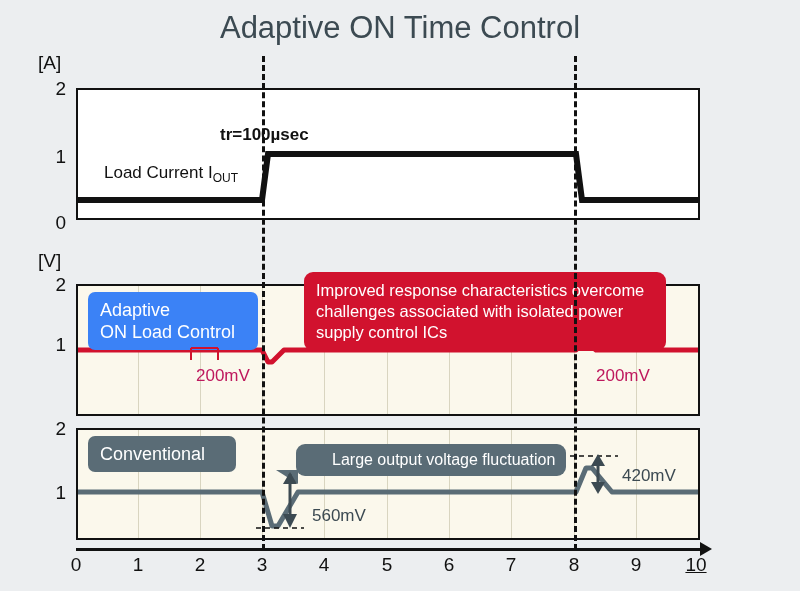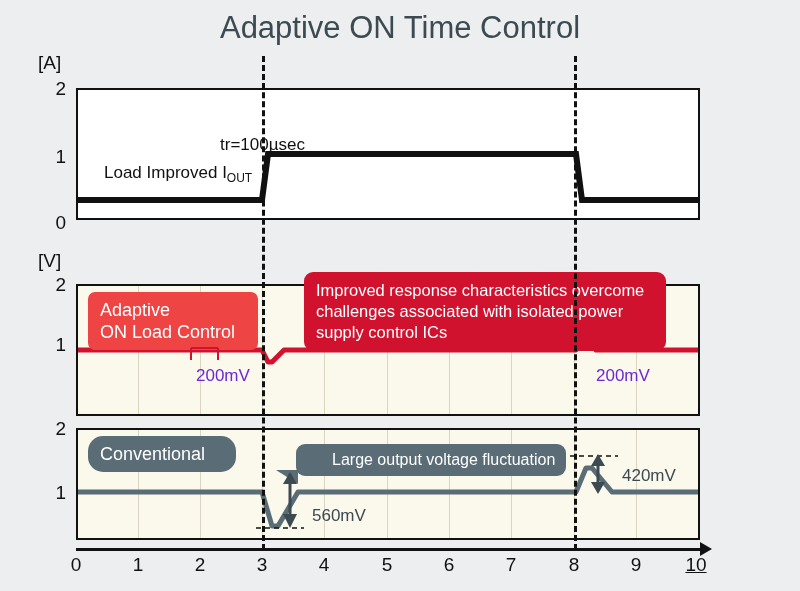--- a/index.html
+++ b/index.html
@@ -100,33 +100,33 @@
   
   .lbl {
     position: absolute;
     font-size: 17px;
     color: #111;
   }
   .sub { font-size: 12px; vertical-align: sub; }
 
   .redbox {
     position: absolute;
-    background: #ef4444;
+    background: #3b82f6;
     color: #fff;
     border-radius: 7px;
     font-size: 18px;
     line-height: 22px;
     padding: 7px 12px;
     box-sizing: border-box;
   }
   .greybox {
     position: absolute;
     background: #5a6c76;
     color: #fff;
-    border-radius: 15px;
+    border-radius: 7px;
     font-size: 18px;
     line-height: 22px;
     padding: 7px 12px;
     box-sizing: border-box;
   }
   .callout-red {
     position: absolute;
     background: #d1122e;
     color: #fff;
     border-radius: 9px;
@@ -147,21 +147,21 @@
     box-sizing: border-box;
     white-space: nowrap;
   }
   .callout-tail {
     position: absolute;
     width: 0; height: 0;
   }
   .annot-red {
     position: absolute;
     font-size: 17px;
-    color: #6d28d9;
+    color: #be185d;
   }
   .annot-grey {
     position: absolute;
     font-size: 17px;
     color: #3c4a52;
   }
 </style>
 </head>
 <body>
 
@@ -176,22 +176,22 @@
   <div class="ytick" style="left:44px; top:78px;">2</div>
   <div class="ytick" style="left:44px; top:146px;">1</div>
   <div class="ytick" style="left:44px; top:212px;">0</div>
 
   <div class="trace" style="left:76px; top:88px;">
     <svg width="624" height="132" viewBox="0 0 624 132">
       <polyline points="2,112 186,112 192,66 500,66 506,112 622,112" fill="none" stroke="#111111" stroke-width="6" stroke-linejoin="miter" stroke-linecap="butt"></polyline>
     </svg>
   </div>
 
-  <div class="lbl" style="left:220px; top:135px;">tr=100µsec</div>
-  <div class="lbl" style="left:104px; top:163px;"><span>Load Improved I</span><span class="sub">OUT</span></div>
+  <div class="lbl" style="left:220px; top:125px;font-weight:bold;">tr=100µsec</div>
+  <div class="lbl" style="left:104px; top:163px;"><span>Load Current I</span><span class="sub">OUT</span></div>
 
   <div class="axis-unit" style="left:38px; top:250px;">[V]</div>
 
   <div class="frame" id="frame2"></div>
 
   <div class="vgrid" style="left:138px; top:286px; height:128px;"></div>
   <div class="vgrid" style="left:200px; top:286px; height:128px;"></div>
   <div class="vgrid" style="left:262px; top:286px; height:128px;"></div>
   <div class="vgrid" style="left:324px; top:286px; height:128px;"></div>
   <div class="vgrid" style="left:387px; top:286px; height:128px;"></div>

